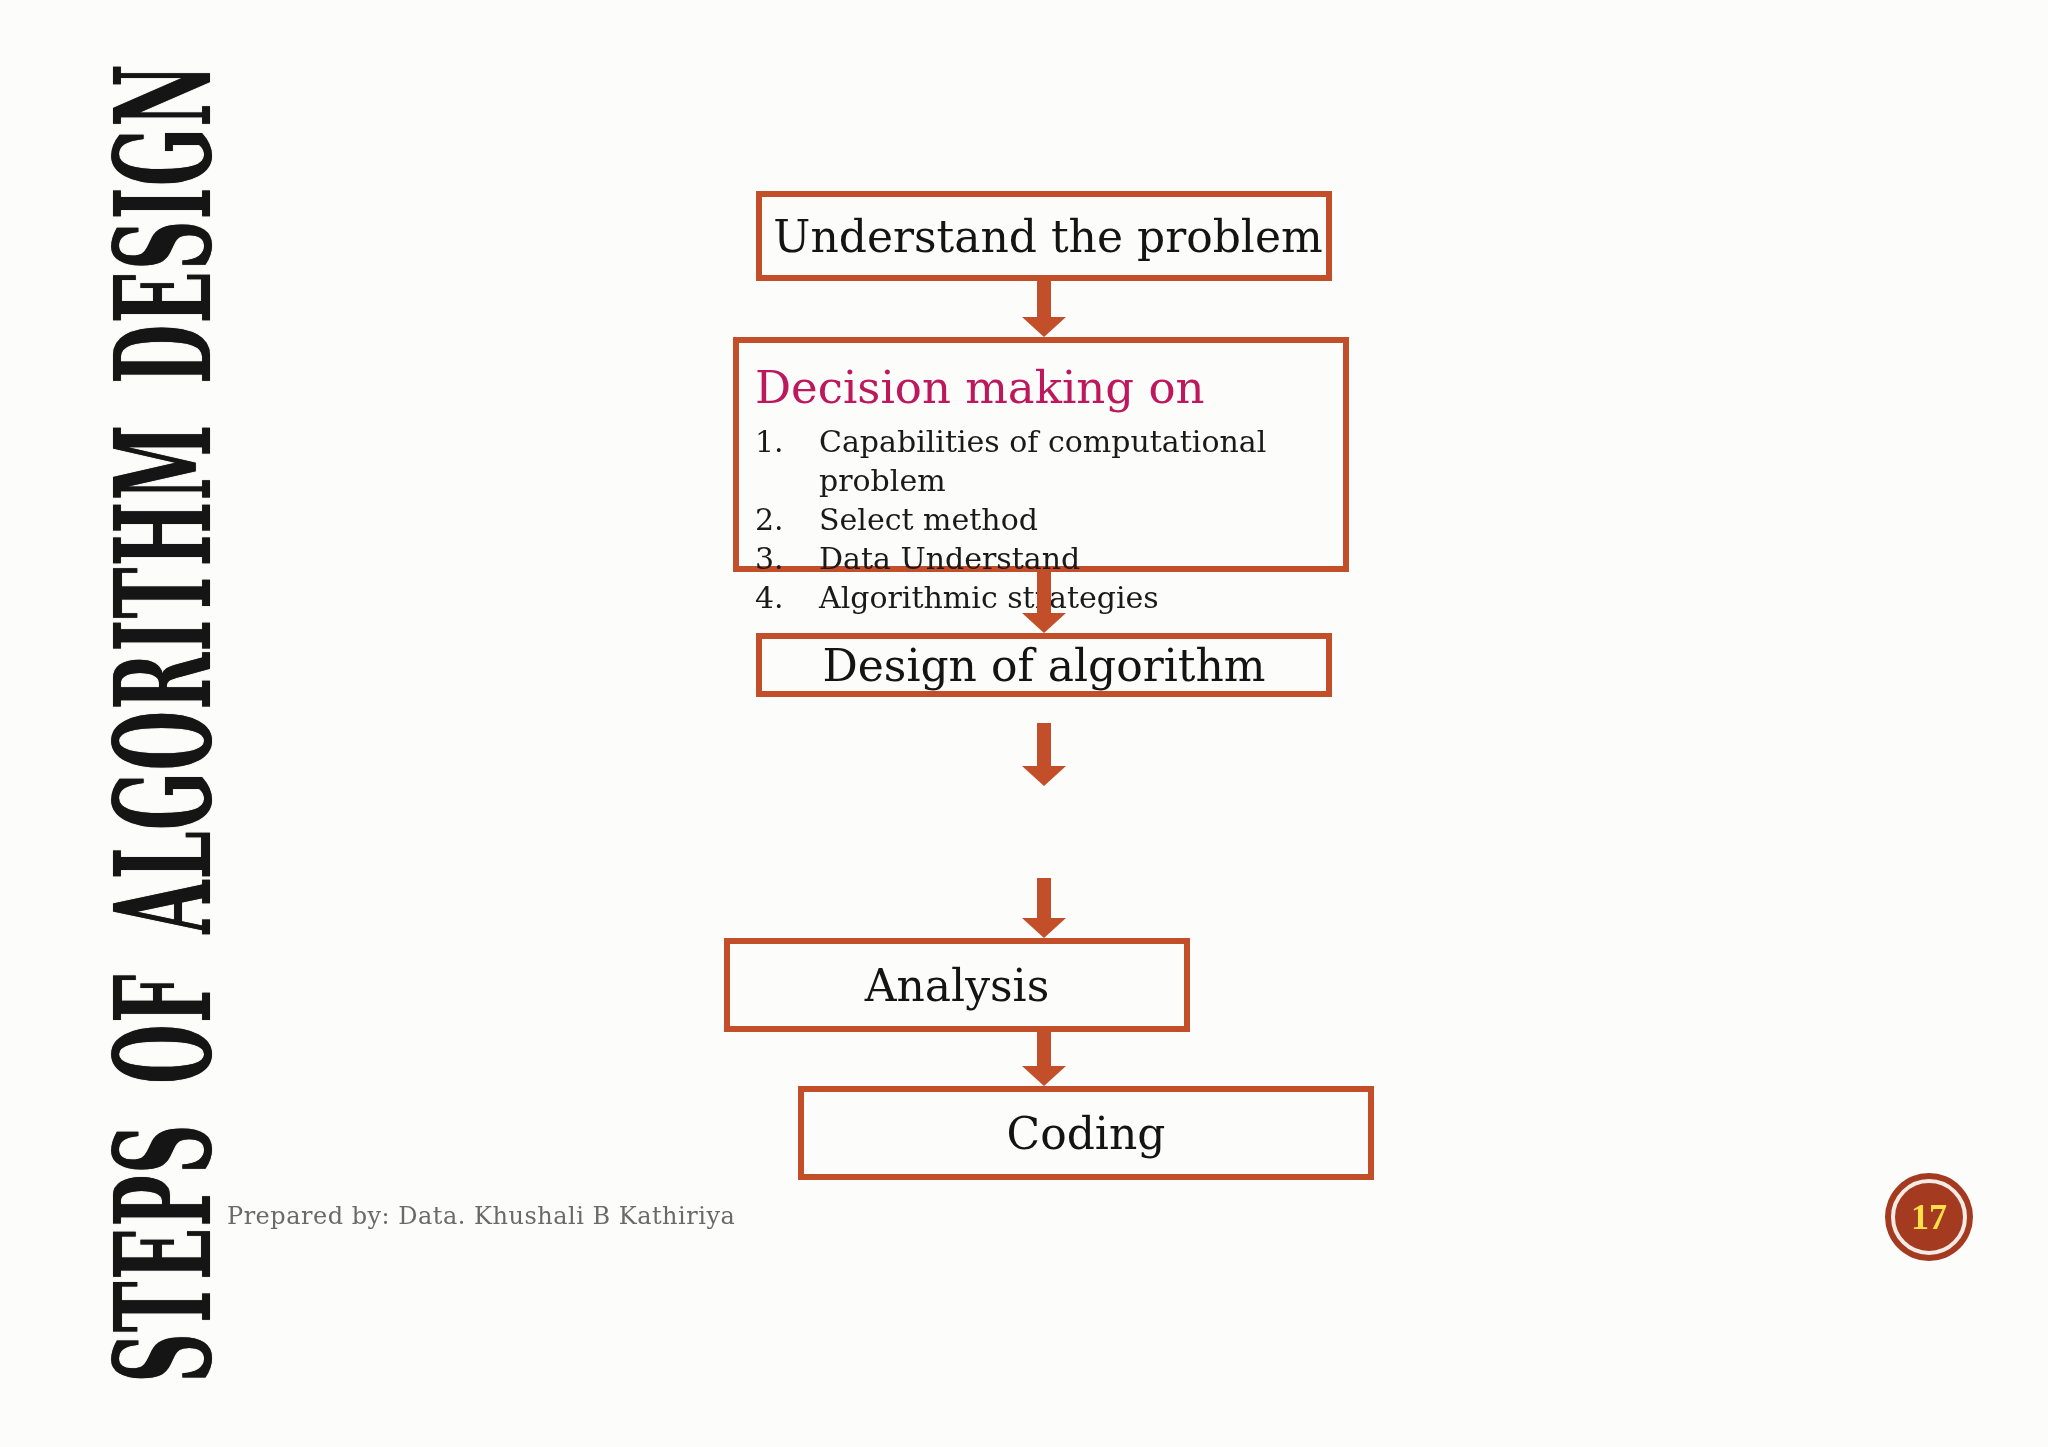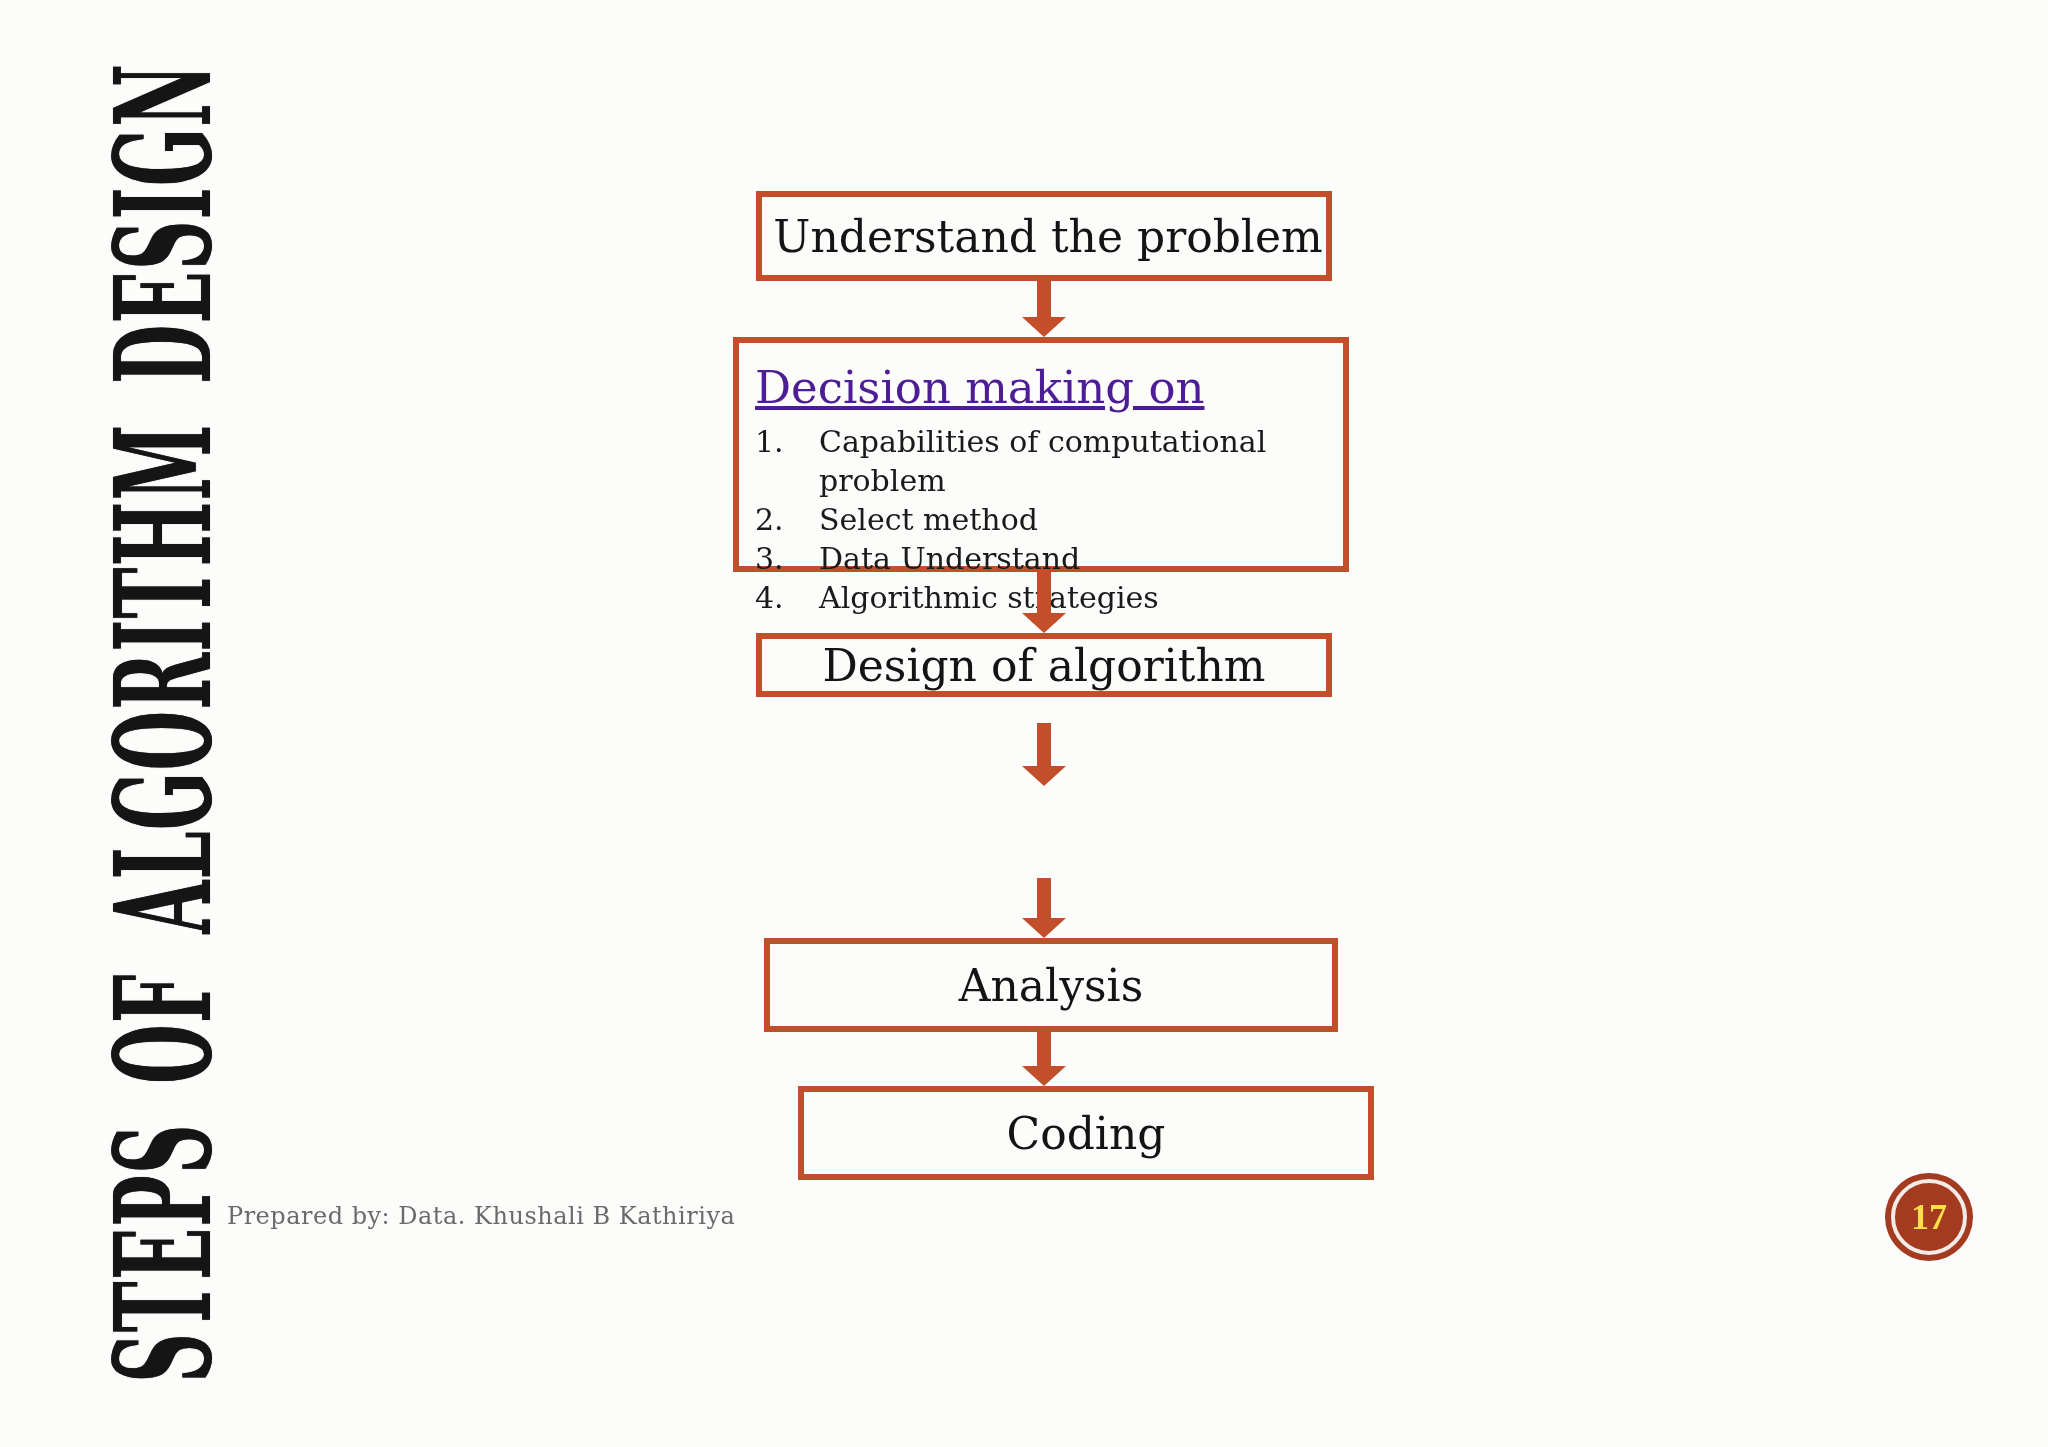--- a/index.html
+++ b/index.html
@@ -48,28 +48,27 @@
   }
   .step{
     display:flex;align-items:center;justify-content:center;
     font-size:44px;
     color:#141414;
   }
   #box-understand{left:756px;top:191px;width:576px;height:90px;padding-left:8px;}
   #box-decision{left:733px;top:337px;width:616px;height:235px;padding:18px 10px 8px 16px;}
   #box-design{left:756px;top:633px;width:576px;height:64px;}
   #box-verification{left:757px;top:786px;width:576px;height:92px;}
-  #box-analysis{left:764px;top:938px;width:574px;height:94px;}
+  #box-analysis{left:724px;top:938px;width:466px;height:94px;}
   #box-coding{left:798px;top:1086px;width:576px;height:94px;}
 
   .decision-heading{
     font-size:45px;
-    color:#4c1d95;
+    color:#be185d;
     margin:0 0 8px 0;
-    text-decoration:underline;
   }
   .decision-item{
     display:flex;
     font-size:30px;
     line-height:39px;
     color:#1a1a1a;
   }
   .decision-item .num{flex:none;width:64px;}
 
   

